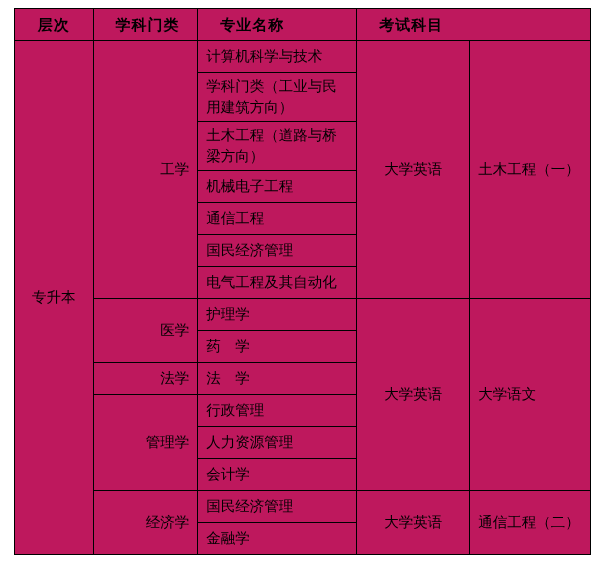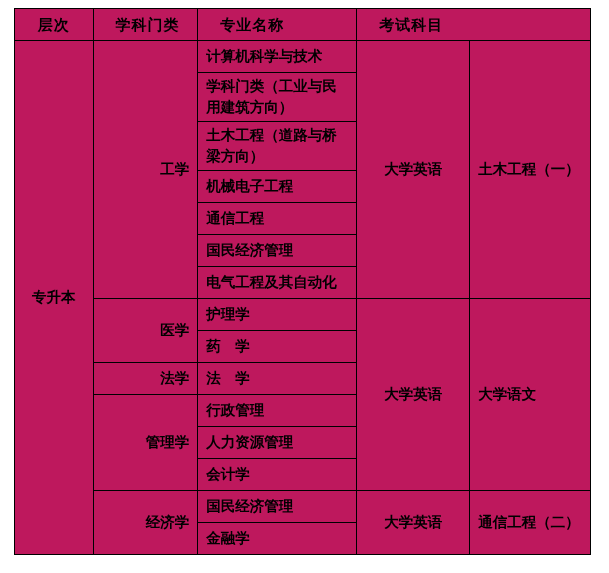--- a/index.html
+++ b/index.html
@@ -25,21 +25,21 @@
     width: 577px;
     margin: 8px 0 0 14px;
     background: #be185d;
   }
   table.exam-table td, table.exam-table th {
     border: 1px solid #000000;
     padding: 0 8px;
     font-size: 14.5px;
     line-height: 1.45;
     vertical-align: middle;
-    font-weight: bold;
+    font-weight: normal;
   }
   
   tr.head td {
     height: 31px;
     font-weight: bold;
     font-size: 15px;
     text-align: center;
     letter-spacing: 1px;
   }
   tr.head td.h-left {

